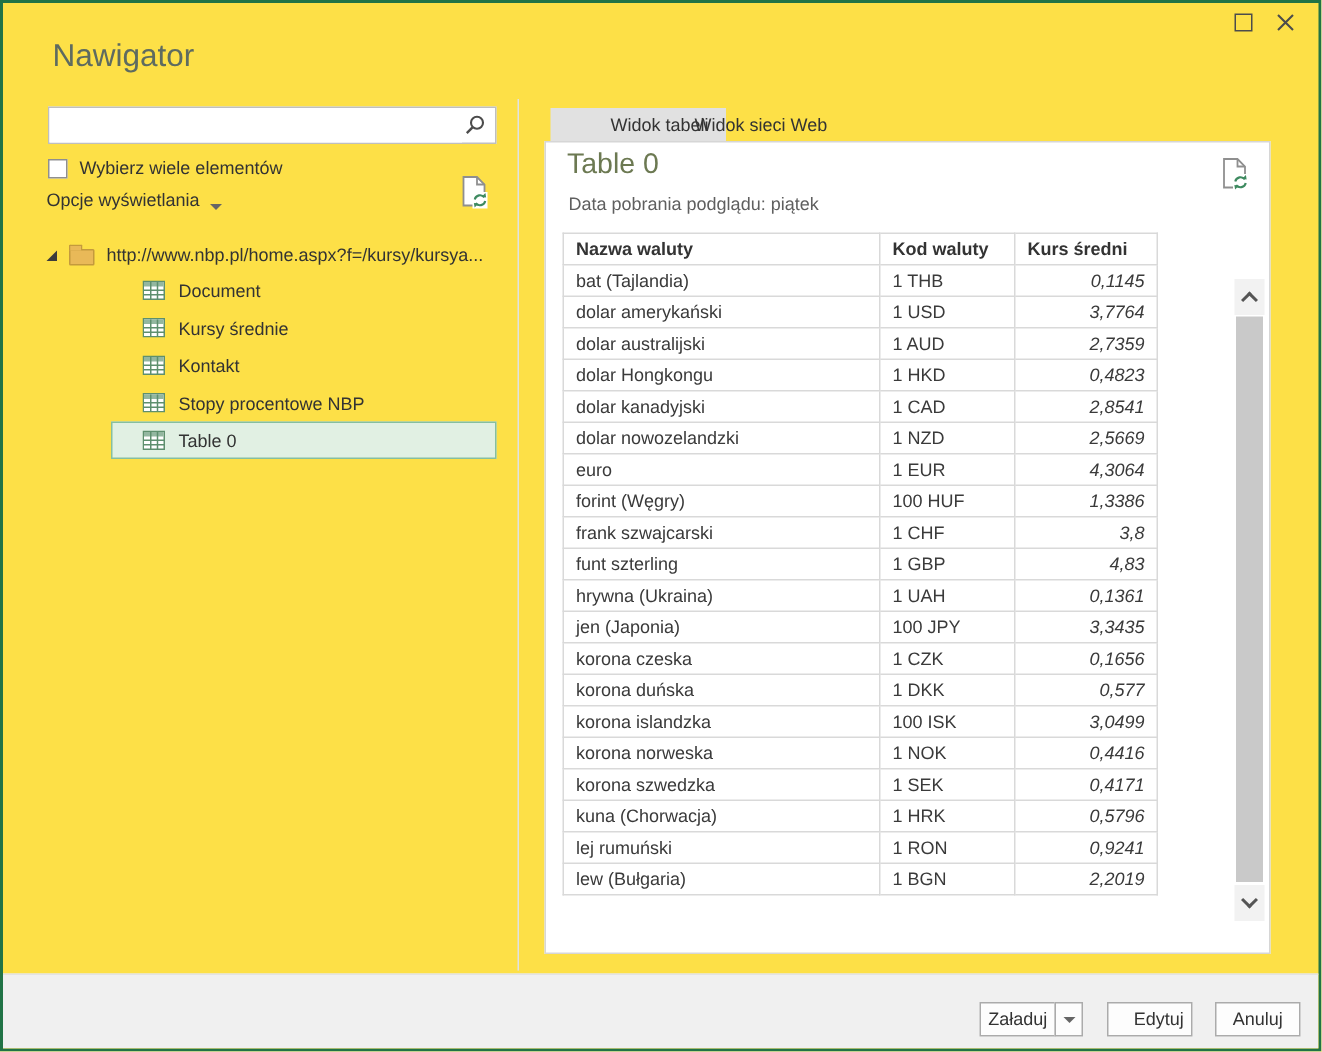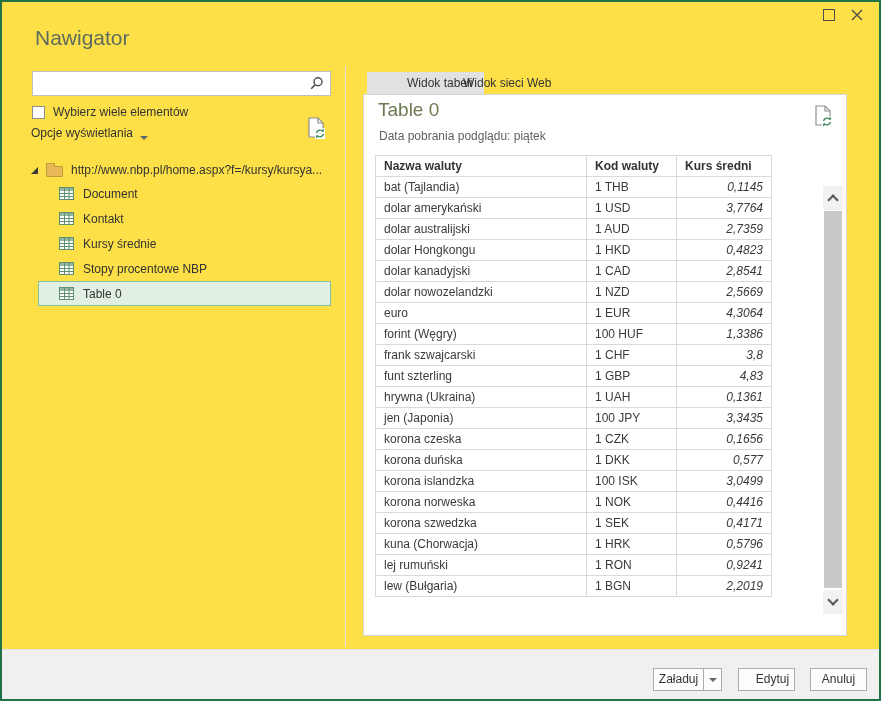--- a/index.html
+++ b/index.html
@@ -38,21 +38,21 @@
   .tree-root { position: absolute; left: 29px; top: 156px; height: 24px; display: flex;
     align-items: center; justify-content: center; }
   .expand-caret { width: 0; height: 0; border-bottom: 7px solid #3c3c3c;
     border-left: 7px solid transparent; margin-right: 8px; }
   .folder-icon { position: relative; width: 17px; height: 11px; background: #e9b958;
     border: 1px solid #c49a3d; border-radius: 1px; margin-right: 8px; margin-top: 2px; }
   .folder-icon::before { content: ""; position: absolute; left: -1px; top: -4px;
     width: 7px; height: 3px; background: #e9b958; border: 1px solid #c49a3d;
     border-bottom: none; border-radius: 1px 1px 0 0; }
   .tree-root-label { font-size: 12px; color: #333; }
-  .tree-items { position: absolute; left: 0; top: 179px; width: 343px; }
+  .tree-items { position: absolute; left: 0; top: 179px; width: 343px; padding-left: 36px; }
   .tree-item { height: 25px; margin-left: 36px; margin-right: 14px; padding-left: 20px;
     display: flex; align-items: center; border: 1px solid transparent; cursor: default; }
   .tree-item.selected { background: #e1f0e3; border: 1px solid #86bfa0; }
   .tree-label { margin-left: 9px; font-size: 12px; color: #333; }
 
   .v-divider { position: absolute; left: 343px; top: 64px; width: 1px; height: 581px;
     background: #e2e2e2; }
 
   
   .tab { position: absolute; top: 70px; height: 23px; line-height: 23px;
@@ -165,30 +165,30 @@
     </svg>
     <span class="tree-label">Document</span>
   </div>
 
   <div class="tree-item">
     <svg class="table-icon" width="15" height="13" viewBox="0 0 15 13">
       <rect x="0.5" y="0.5" width="14" height="12" fill="#fff" stroke="#5e8f6e"></rect>
       <rect x="1" y="1" width="13" height="3" fill="#93b7a0"></rect>
       <path d="M5.5 1 V12.5 M10 1 V12.5 M0.5 6.5 H14.5 M0.5 9.5 H14.5" stroke="#5e8f6e" stroke-width="1" fill="none"></path>
     </svg>
+    <span class="tree-label">Kursy średnie</span>
+  </div>
+
+  <div class="tree-item">
+    <svg class="table-icon" width="15" height="13" viewBox="0 0 15 13">
+      <rect x="0.5" y="0.5" width="14" height="12" fill="#fff" stroke="#5e8f6e"></rect>
+      <rect x="1" y="1" width="13" height="3" fill="#93b7a0"></rect>
+      <path d="M5.5 1 V12.5 M10 1 V12.5 M0.5 6.5 H14.5 M0.5 9.5 H14.5" stroke="#5e8f6e" stroke-width="1" fill="none"></path>
+    </svg>
     <span class="tree-label">Kontakt</span>
-  </div>
-
-  <div class="tree-item">
-    <svg class="table-icon" width="15" height="13" viewBox="0 0 15 13">
-      <rect x="0.5" y="0.5" width="14" height="12" fill="#fff" stroke="#5e8f6e"></rect>
-      <rect x="1" y="1" width="13" height="3" fill="#93b7a0"></rect>
-      <path d="M5.5 1 V12.5 M10 1 V12.5 M0.5 6.5 H14.5 M0.5 9.5 H14.5" stroke="#5e8f6e" stroke-width="1" fill="none"></path>
-    </svg>
-    <span class="tree-label">Kursy średnie</span>
   </div>
 
   <div class="tree-item">
     <svg class="table-icon" width="15" height="13" viewBox="0 0 15 13">
       <rect x="0.5" y="0.5" width="14" height="12" fill="#fff" stroke="#5e8f6e"></rect>
       <rect x="1" y="1" width="13" height="3" fill="#93b7a0"></rect>
       <path d="M5.5 1 V12.5 M10 1 V12.5 M0.5 6.5 H14.5 M0.5 9.5 H14.5" stroke="#5e8f6e" stroke-width="1" fill="none"></path>
     </svg>
     <span class="tree-label">Stopy procentowe NBP</span>
   </div>

